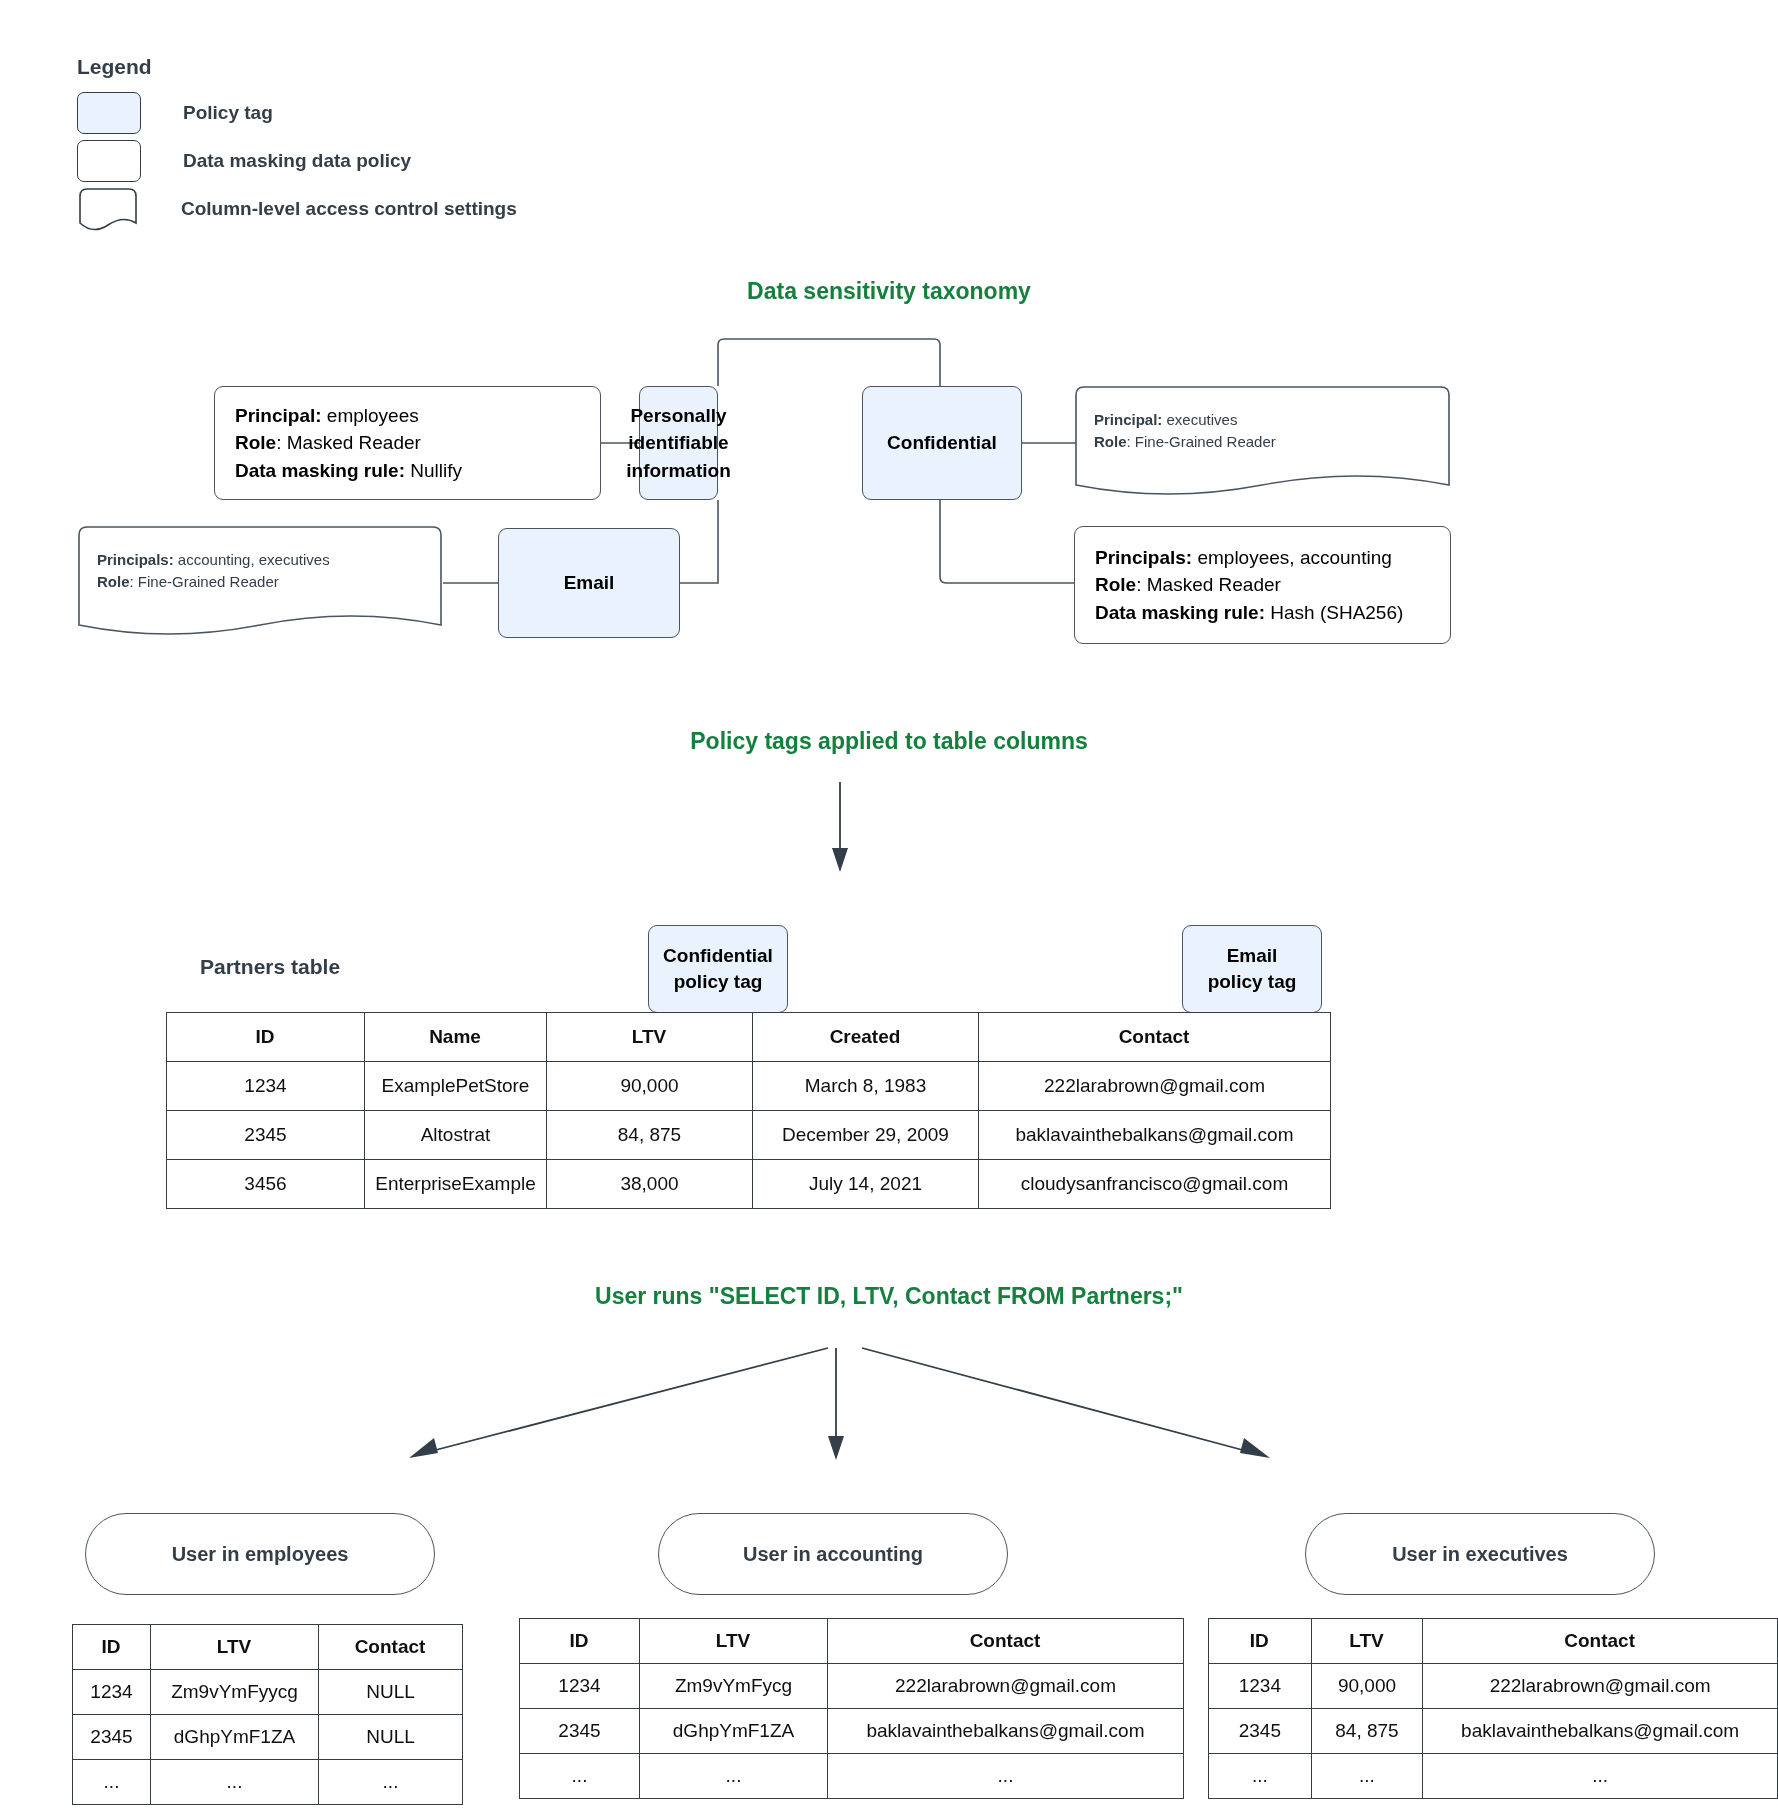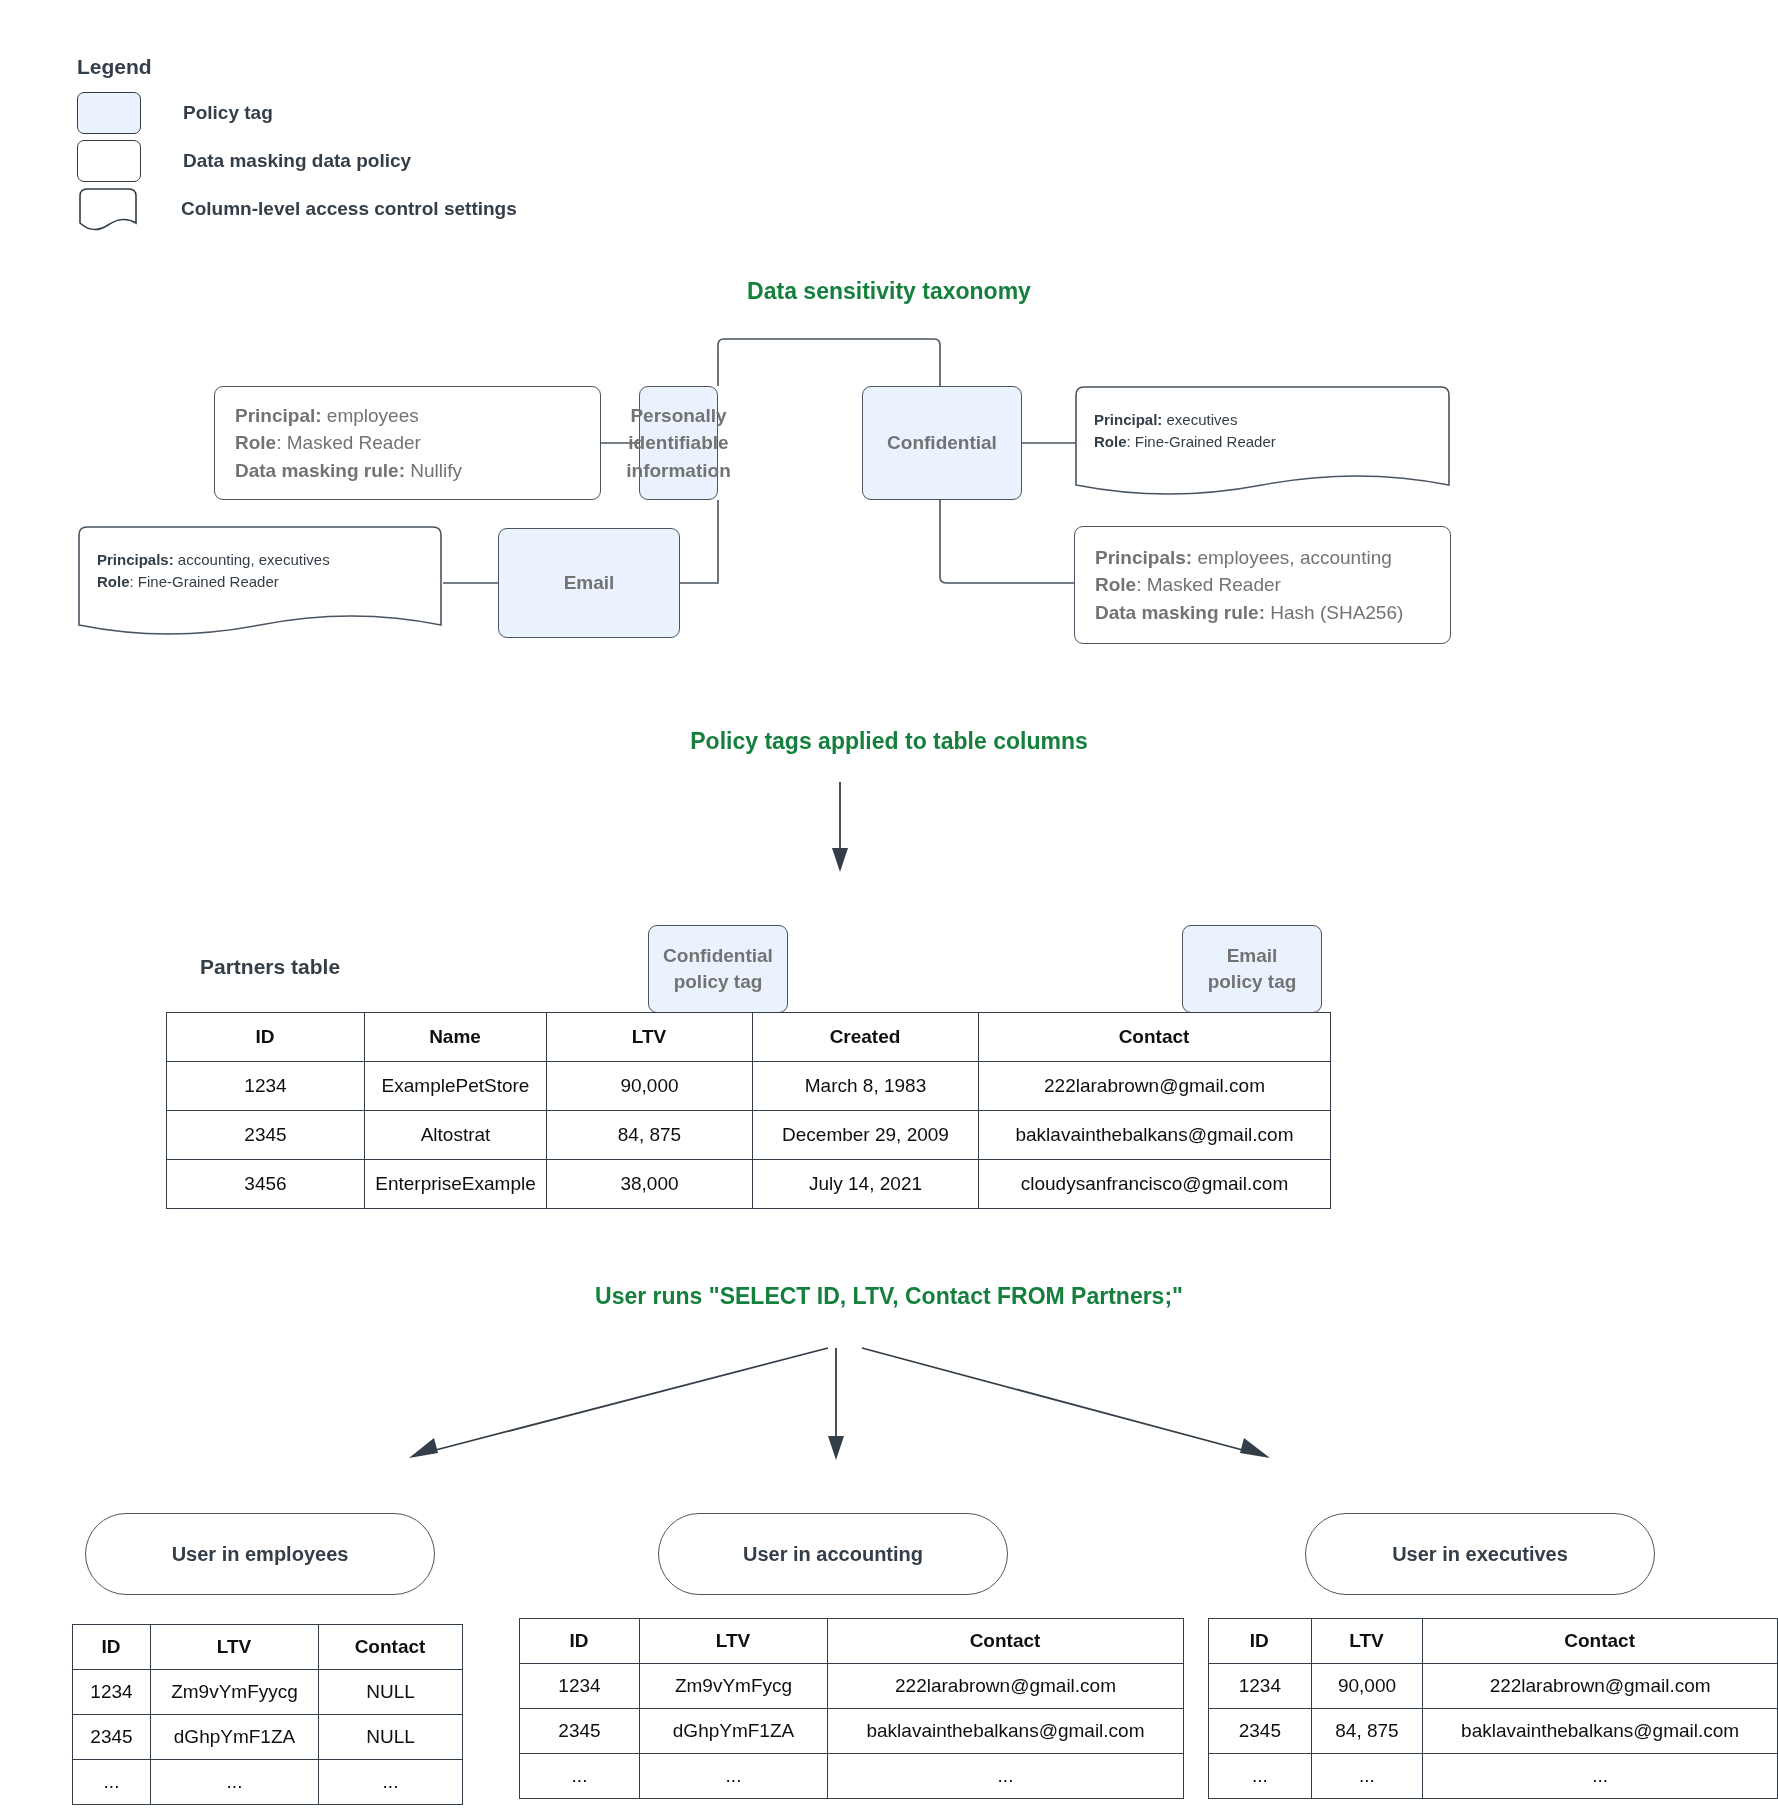--- a/index.html
+++ b/index.html
@@ -18,21 +18,21 @@
   .legend-swatch{width:62px;height:40px;border:1.6px solid #333e48;border-radius:7px;flex:0 0 auto;}
   .legend-swatch.tag{background:#e9f2fd;}
   .legend-swatch.policy{background:#ffffff;}
   .legend-swatch.acl{background:#ffffff;border:none;padding:0;position:relative;width:62px;height:44px;}
   .legend-label{font-size:19px;font-weight:bold;margin-left:42px;color:#333e48;white-space:nowrap;}
 
   
   .node{
     box-sizing:border-box;border:1.6px solid #4a5561;border-radius:9px;
     background:#ffffff;display:flex;align-items:center;
-    font-size:19px;line-height:1.45;color:#737373;
+    font-size:19px;line-height:1.45;color:#000000;
   }
   .node.tag{background:#e9f2fd;justify-content:center;text-align:center;font-weight:bold;}
   .node.info{padding-left:20px;padding-right:14px;}
   .node b{font-weight:bold;}
 
   
   .wavy{position:absolute;}
   .wavy .wtext{
     position:absolute;left:20px;top:24px;font-size:15px;line-height:1.45;color:#333e48;
   }

